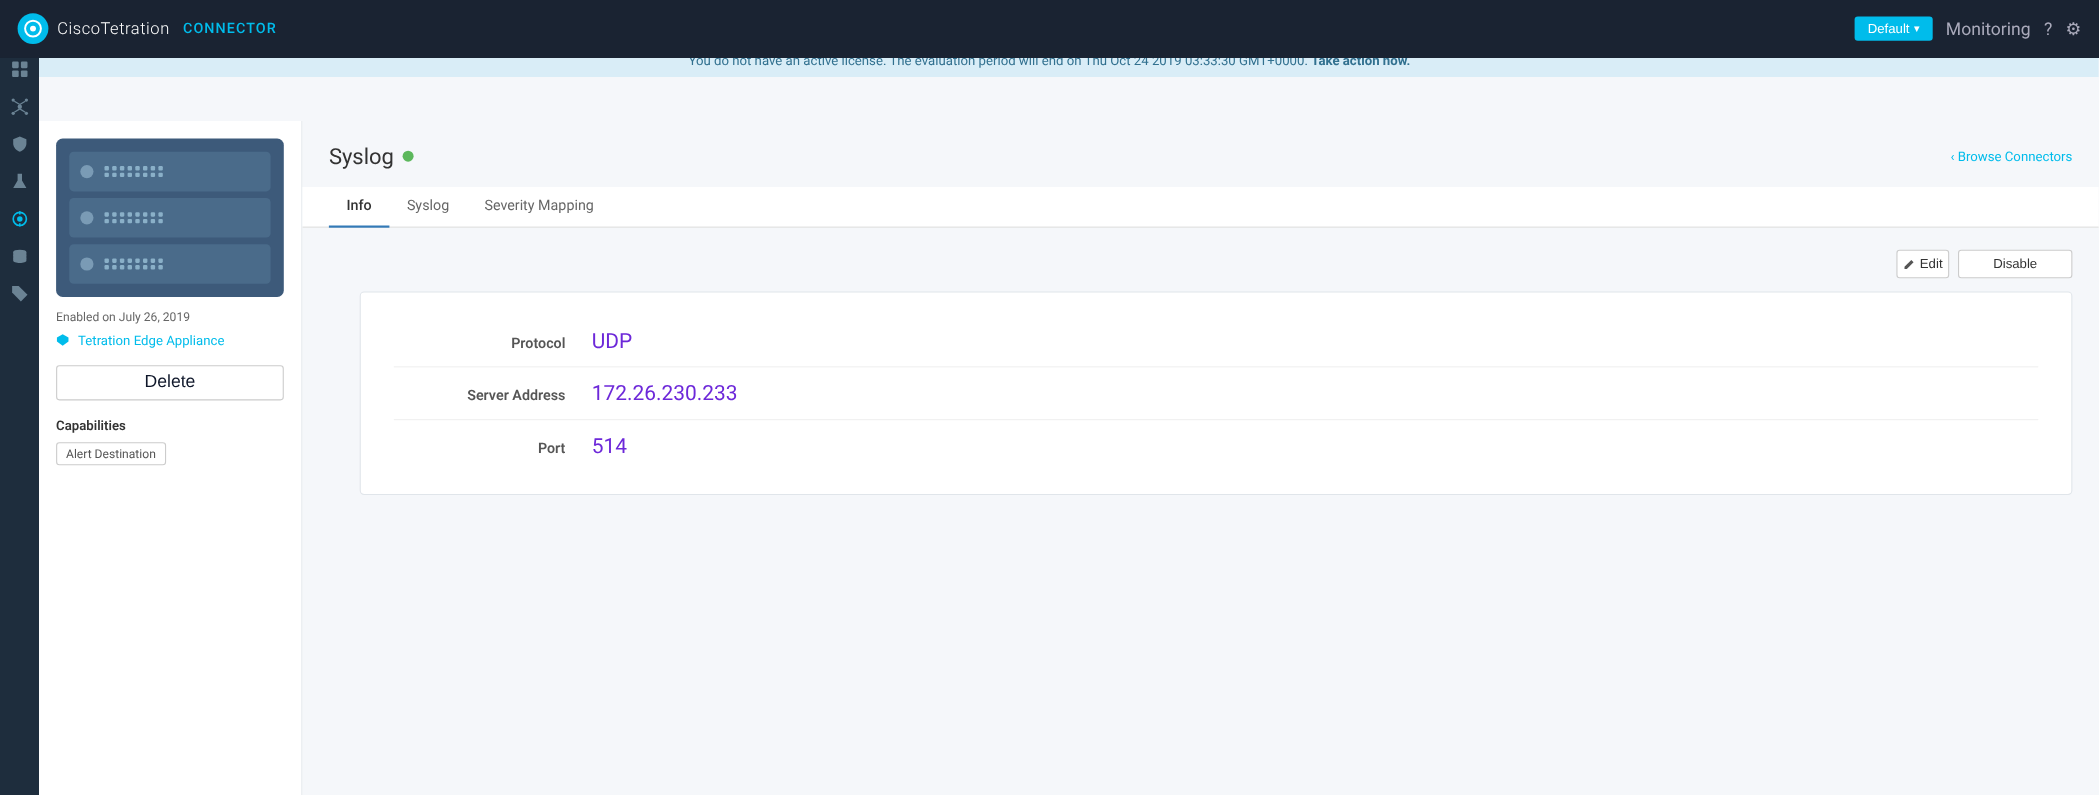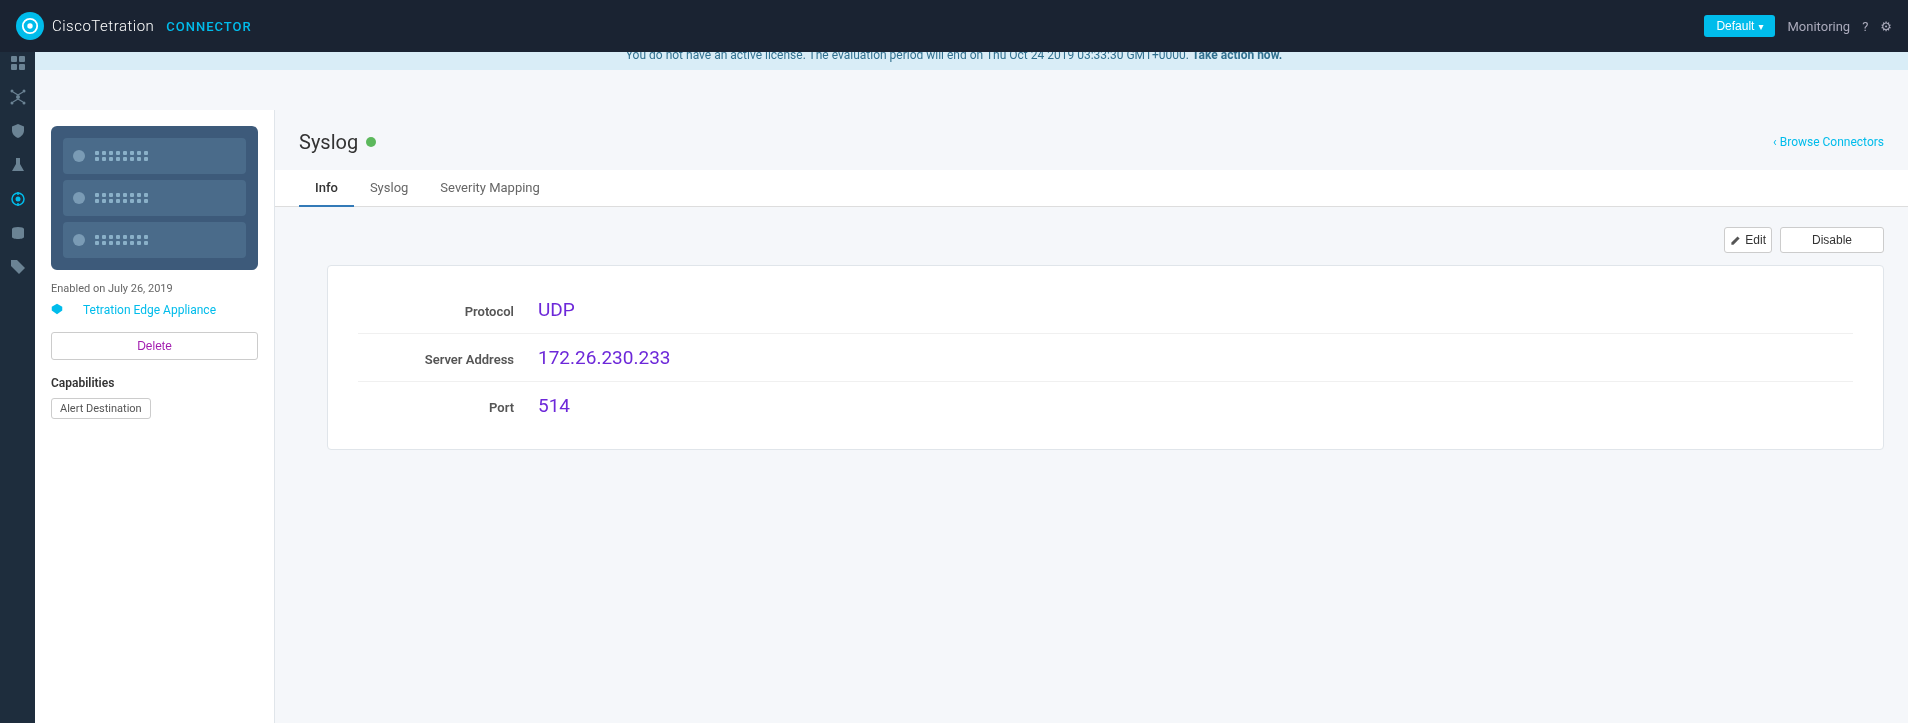--- a/index.html
+++ b/index.html
@@ -16,21 +16,21 @@
     .logo-icon { width: 28px; height: 28px; background: #00bceb; border-radius: 50%; display: flex; align-items: center; justify-content: center; }
     .logo-icon svg { width: 18px; height: 18px; fill: white; }
     .logo-text { color: white; font-size: 15px; font-weight: 300; letter-spacing: 0.5px; }
     .connector-label { color: #00bceb; font-size: 13px; font-weight: 500; letter-spacing: 1px; }
     .top-nav-right { display: flex; align-items: center; gap: 12px; }
     .btn-default {
       background: #00bceb; color: white; border: none; padding: 4px 12px;
       border-radius: 3px; font-size: 12px; cursor: pointer; display: flex; align-items: center; gap: 4px;
     }
     .btn-default:after { content: '▾'; font-size: 10px; }
-    .nav-item { color: #aab; font-size: 13px; cursor: pointer; display: flex; align-items: center; gap: 4px; }
+    .nav-item { color: #aab; font-size: 16px; cursor: pointer; display: flex; align-items: center; gap: 4px; }
 
     
     .license-banner {
       background: #d9edf7; color: #31708f; text-align: center;
       padding: 8px 16px; font-size: 12px;
       margin-top: 40px;
     }
     .license-banner a { color: #31708f; font-weight: bold; cursor: pointer; }
 
     
@@ -72,24 +72,24 @@
     }
     .port {
       width: 4px; height: 4px; background: #8ab0c8; border-radius: 1px;
     }
     .device-ports-group {
       display: flex; flex-direction: column; gap: 2px;
     }
     .port-row { display: flex; gap: 3px; }
 
     .enabled-text { color: #666; font-size: 11px; margin-bottom: 8px; }
-    .appliance-link { color: #00bceb; font-size: 12px; cursor: pointer; display: flex; align-items: flex-start; gap: 20px; }
+    .appliance-link { color: #00bceb; font-size: 12px; cursor: pointer; display: flex; align-items: flex-start; gap: 8px; }
     .delete-btn {
       width: 100%; padding: 6px 12px; background: white; border: 1px solid #ccc;
-      border-radius: 3px; cursor: pointer; font-size: 12px; color: #a21caf; margin-bottom: 16px;
+      border-radius: 3px; cursor: pointer; font-size: 16px; color: #0f172a; margin-bottom: 16px;
     }
     .capabilities-title { font-size: 12px; font-weight: 600; color: #333; margin-bottom: 8px; }
     .capability-badge {
       display: inline-block; padding: 3px 8px; border: 1px solid #ccc;
       border-radius: 3px; font-size: 11px; color: #555;
     }
 
     
     .right-panel { flex: 1; padding: 20px 24px; background: #f5f7fa; }
     .page-header {

